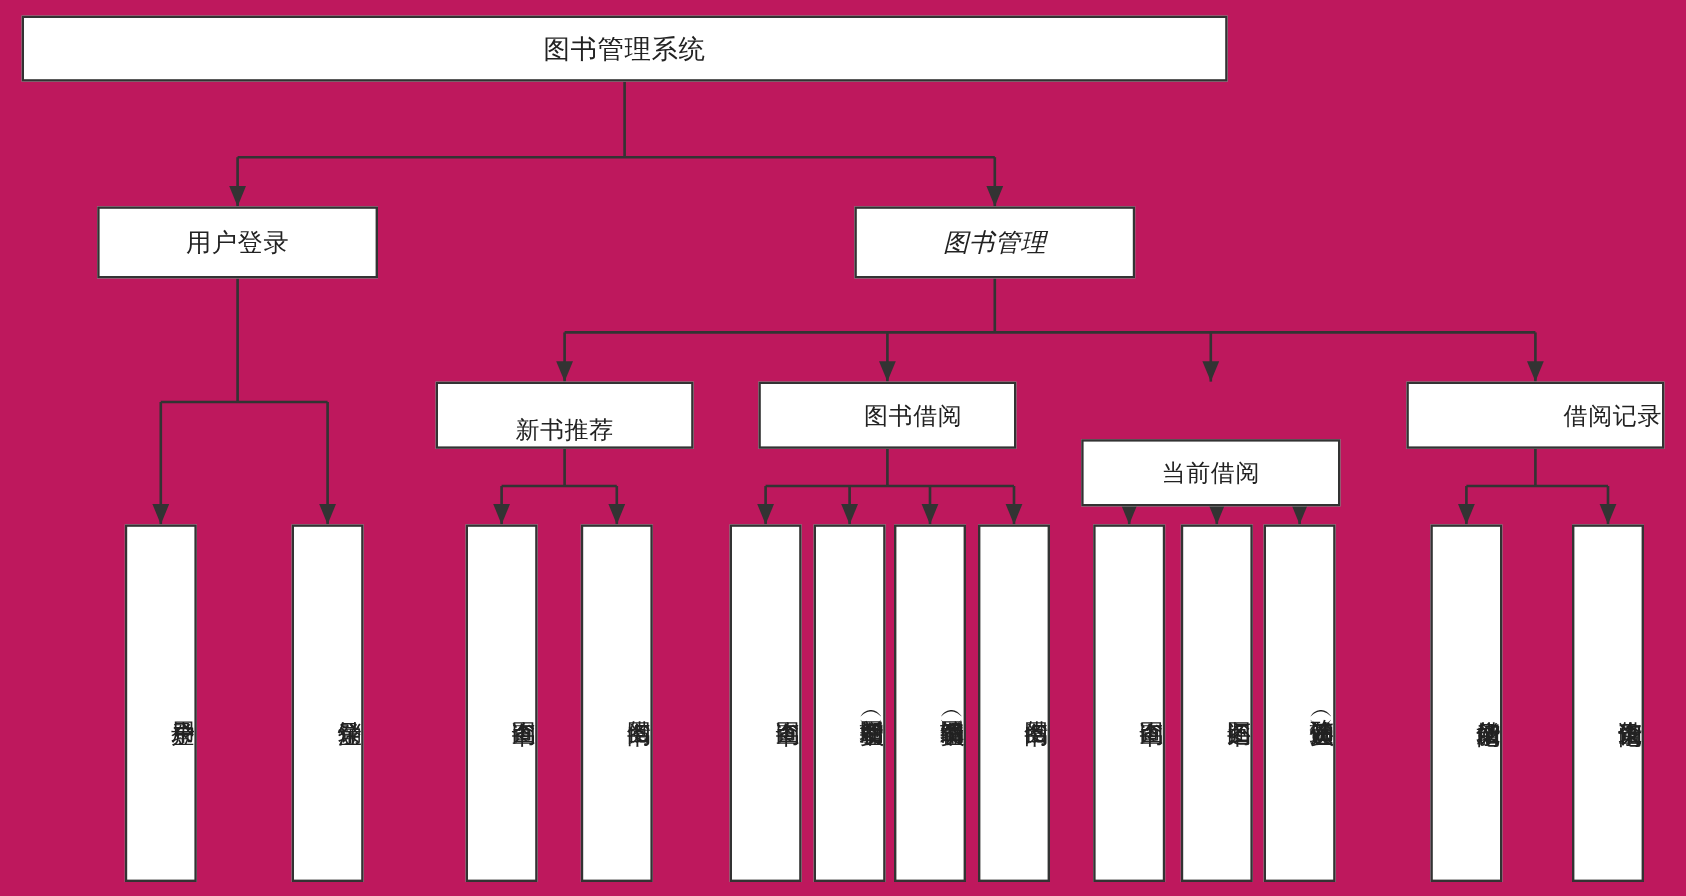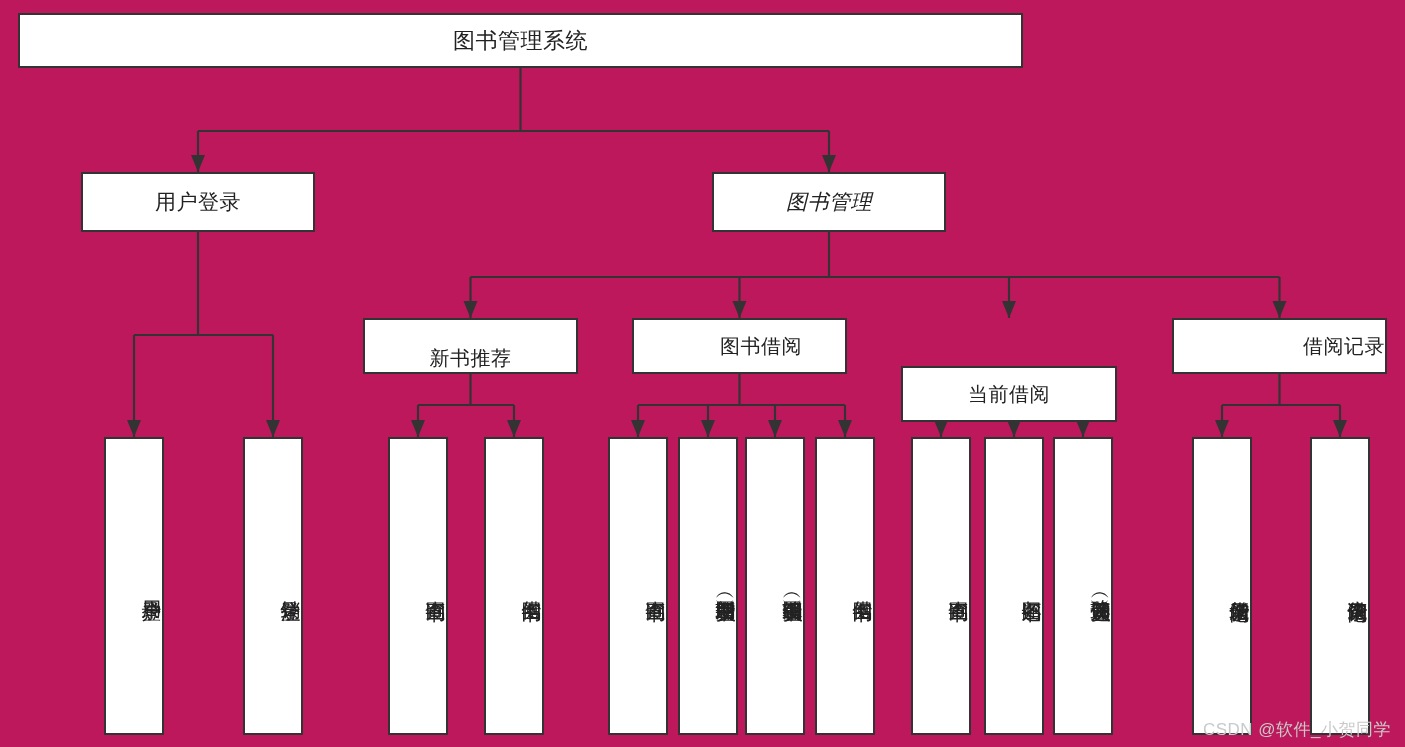--- a/index.html
+++ b/index.html
@@ -184,14 +184,13 @@
       <div class="node level3 leaf" style="left: 1053px; top: 437px; width: 60px; height: 298px;">
         <span class="node-label">确认归还（管理员）</span>
       </div>
       <div class="node level3 leaf" style="left: 1192px; top: 437px; width: 60px; height: 298px;">
         <span class="node-label">新增借阅记录</span>
       </div>
       <div class="node level3 leaf" style="left: 1310px; top: 437px; width: 60px; height: 298px;">
         <span class="node-label">查询借阅记录</span>
       </div>
     </div>
-  <div class="watermark">CSDN @软件_小贺同学</div>
 </div>
 
 </body></html>

